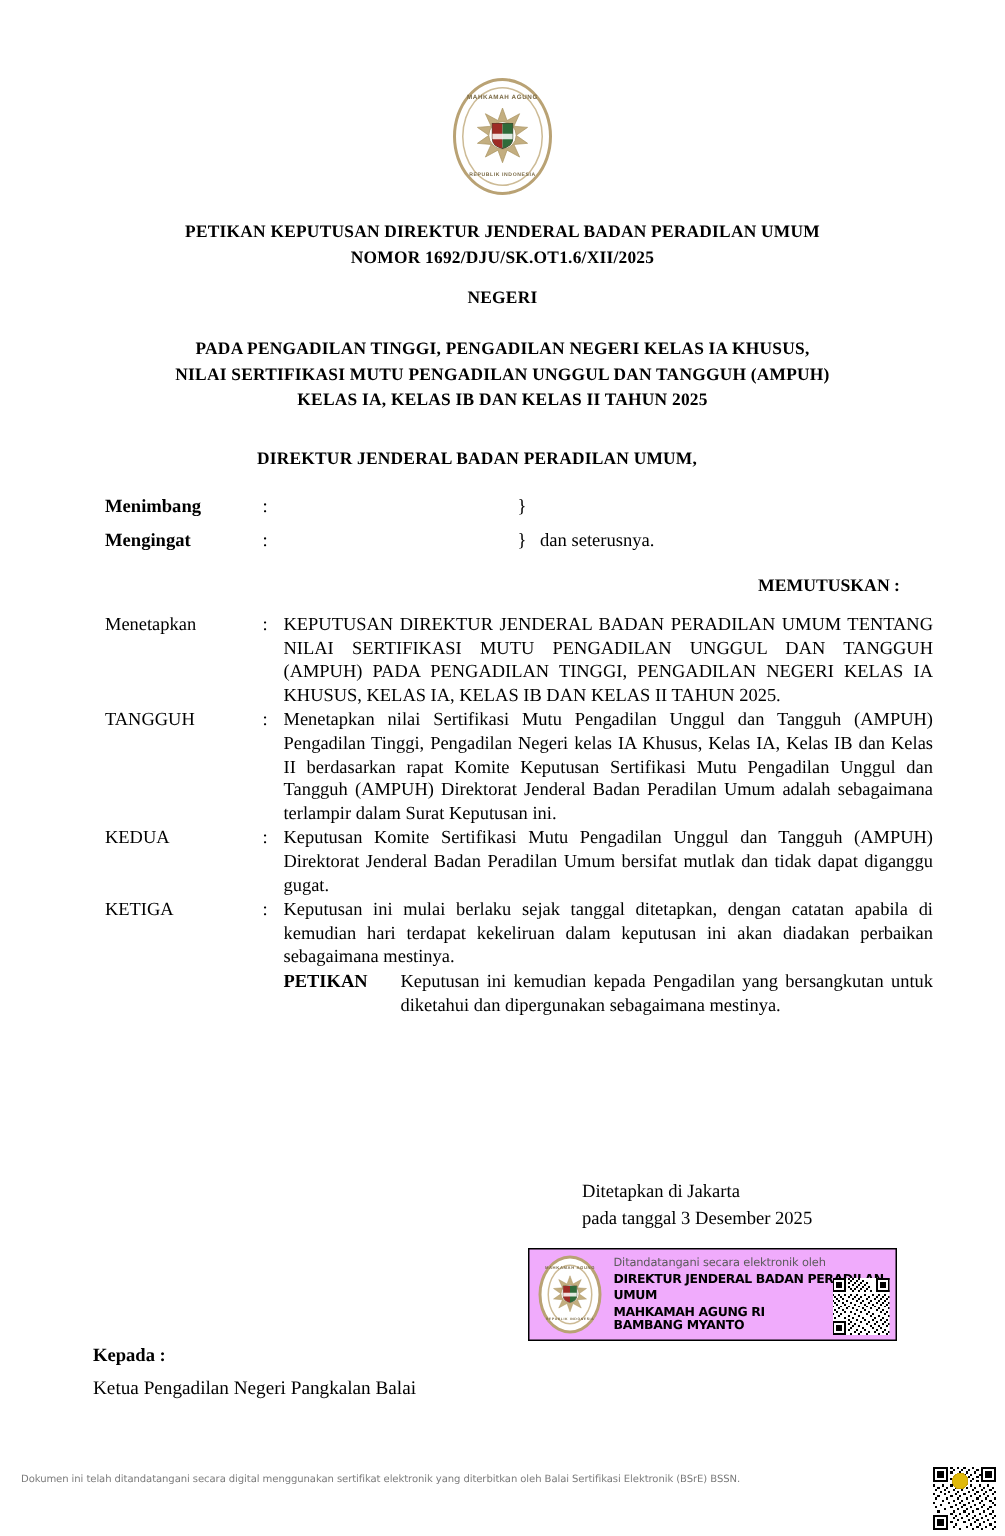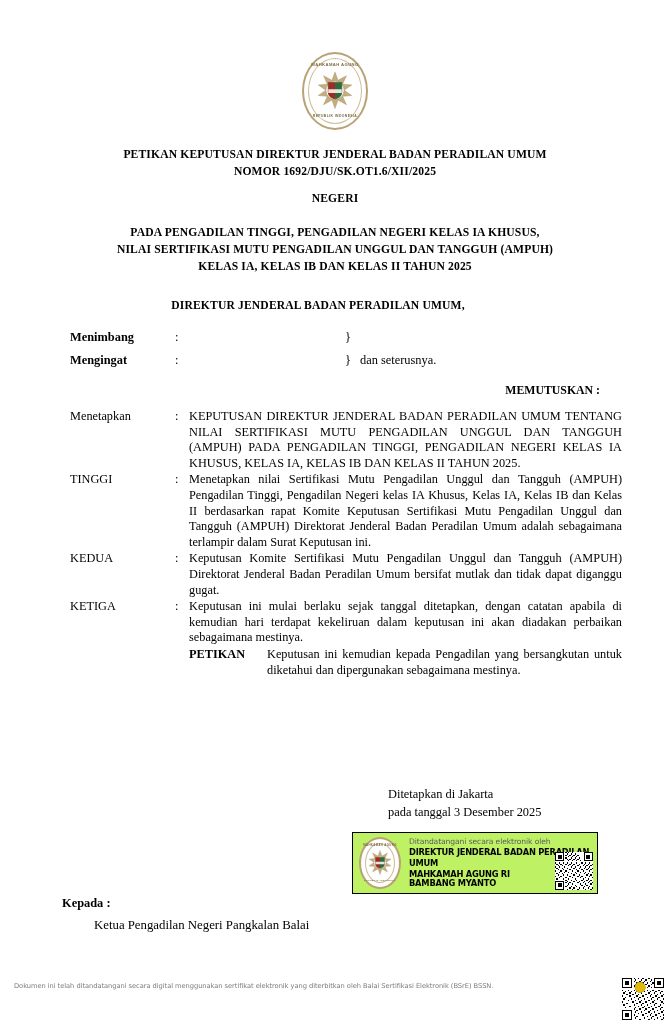--- a/index.html
+++ b/index.html
@@ -189,21 +189,21 @@
   }
 
   
   .stamp {
     position: absolute;
     left: 352px;
     top: 832px;
     width: 246px;
     height: 62px;
     border: 1.4px solid #000000;
-    background: #bef264;
+    background: #f0abfc;
     box-sizing: border-box;
     display: flex;
     align-items: stretch;
     overflow: hidden;
   }
   .stamp-seal {
     flex: 0 0 54px;
     position: relative;
     display: flex;
     align-items: center;
@@ -261,21 +261,20 @@
     left: 62px;
     top: 896px;
     font-weight: bold;
     font-size: 12.4px;
   }
   .kepada-value {
     position: absolute;
     left: 62px;
     top: 918px;
     font-size: 12.8px;
-    margin-left: 32px;
   }
 
   
   .footer-note {
     position: absolute;
     left: 14px;
     top: 982px;
     width: 580px;
     font-family: "DejaVu Sans", "Liberation Sans", sans-serif;
     font-size: 6.7px;
@@ -349,21 +348,21 @@
 
   <div class="clauses">
 
     <div class="clause">
       <span class="cl-label">Menetapkan</span>
       <span class="cl-colon">:</span>
       <span class="cl-text caps">KEPUTUSAN DIREKTUR JENDERAL BADAN PERADILAN UMUM TENTANG NILAI SERTIFIKASI MUTU PENGADILAN UNGGUL DAN TANGGUH (AMPUH) PADA PENGADILAN TINGGI, PENGADILAN NEGERI KELAS IA KHUSUS, KELAS IA, KELAS IB DAN KELAS II TAHUN 2025.</span>
     </div>
 
     <div class="clause">
-      <span class="cl-label">TINGGI</span>
+      <span class="cl-label">TANGGUH</span>
       <span class="cl-colon">:</span>
       <span class="cl-text">Menetapkan nilai Sertifikasi Mutu Pengadilan Unggul dan Tangguh (AMPUH) Pengadilan Tinggi, Pengadilan Negeri kelas IA Khusus, Kelas IA, Kelas IB dan Kelas II berdasarkan rapat Komite Keputusan Sertifikasi Mutu Pengadilan Unggul dan Tangguh (AMPUH) Direktorat Jenderal Badan Peradilan Umum adalah sebagaimana terlampir dalam Surat Keputusan ini.</span>
     </div>
 
     <div class="clause">
       <span class="cl-label">KEDUA</span>
       <span class="cl-colon">:</span>
       <span class="cl-text">Keputusan Komite Sertifikasi Mutu Pengadilan Unggul dan Tangguh (AMPUH) Direktorat Jenderal Badan Peradilan Umum bersifat mutlak dan tidak dapat diganggu gugat.</span>
     </div>
 

